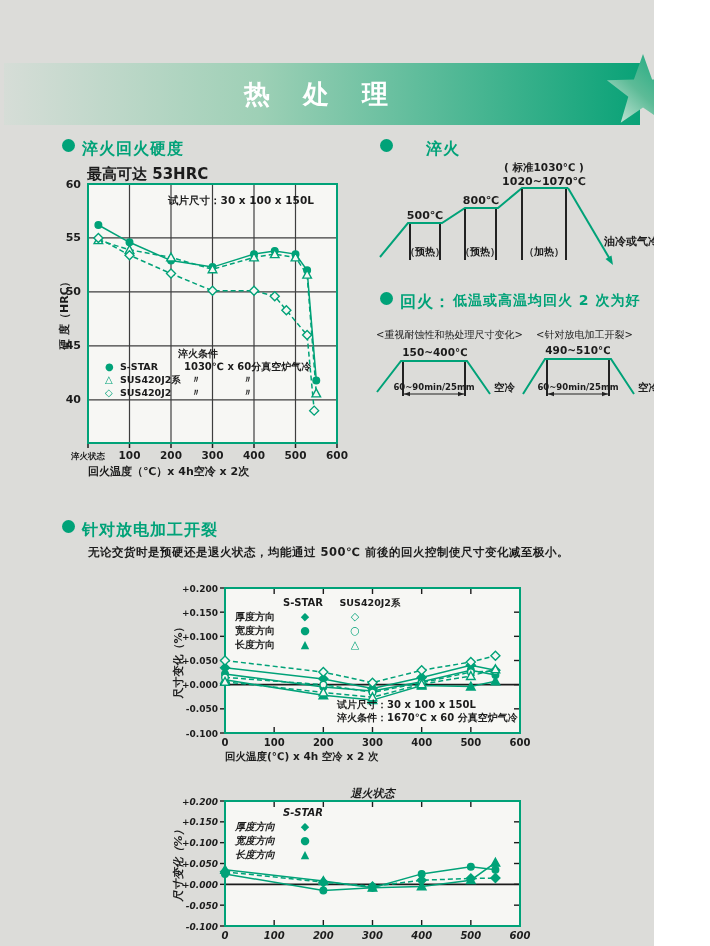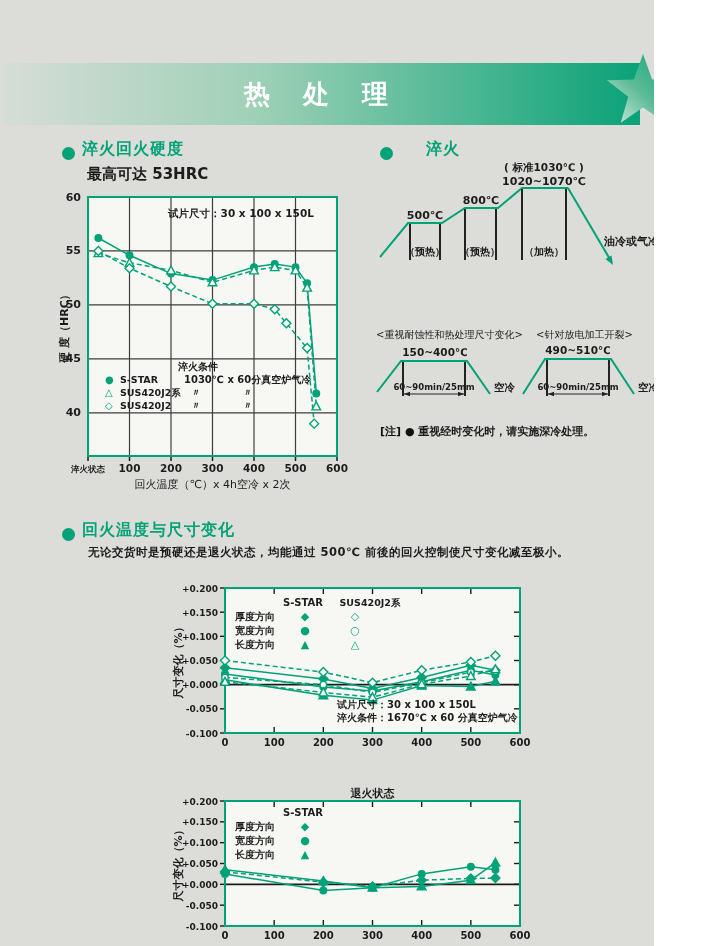--- a/index.html
+++ b/index.html
@@ -1,29 +1,29 @@
 <!DOCTYPE html>
 <html><head>
 <meta charset="utf-8">
 <style>
   html,body{margin:0;padding:0;}
   body{font-family:"DejaVu Sans",sans-serif;}
   #page{position:relative;width:638px;height:946px;background:#dcdcd9;overflow:hidden;padding-left:16px;}
   .abs{position:absolute;}
   .bullet{display:inline-block;width:13px;height:13px;border-radius:50%;background:#00a278;vertical-align:-1px;}
-  .sec-head{position:absolute;display:flex;align-items:flex-end;gap:7px;}
+  .sec-head{position:absolute;display:flex;align-items:flex-start;gap:7px;}
   .h1{color:#00a278;font-weight:700;font-size:16px;letter-spacing:1px;}
   .h1b{color:#00a278;font-weight:700;font-size:14px;letter-spacing:1px;}
   .subtitle{position:absolute;font-size:15px;font-weight:700;color:#1c1c1c;}
   .banner{position:absolute;left:4px;top:63px;width:636px;height:62px;
           background:linear-gradient(90deg,#d6ddd7 0%,#9ed0b6 40%,#09a277 100%);}
   .banner-title{width:100%;text-align:center;line-height:62px;color:#ffffff;
           font-size:26px;font-weight:700;letter-spacing:12px;}
   .chart{position:absolute;}
-  .xcap{position:absolute;text-align:center;font-size:11px;font-weight:400;color:#1c1c1c;}
+  .xcap{position:absolute;text-align:left;font-size:11px;font-weight:700;color:#1c1c1c;}
   .ylab{position:absolute;text-align:center;font-size:11px;font-weight:700;color:#1c1c1c;
         transform:rotate(-90deg);height:14px;line-height:14px;}
   .cnote{position:absolute;font-size:10.5px;font-weight:700;color:#1c1c1c;text-align:center;white-space:nowrap;}
   .notes{position:absolute;font-size:10px;font-weight:700;color:#1c1c1c;line-height:13px;white-space:nowrap;}
   .ctitle{position:absolute;text-align:center;font-size:11px;font-weight:700;color:#1c1c1c;}
   .mk{color:#00a278;font-size:11px;}
   .legend0{position:absolute;width:240px;font-size:10px;font-weight:700;color:#1c1c1c;line-height:13px;}
   .lg0-header{margin-left:73px;}
   .lg0-row{display:flex;}
   .lg0-row .m{width:15px;color:#00a278;}
@@ -59,21 +59,21 @@
     </defs>
     <polygon transform="translate(45,42)" fill="url(#sg)" points="0,-38 9.1,-12.5 36.1,-11.7 14.7,4.8 22.3,30.7 0,15.5 -22.3,30.7 -14.7,4.8 -36.1,-11.7 -9.1,-12.5"></polygon>
   </svg>
 
   <div class="sec-head" style="left:62px;top:139px;">
     <span class="bullet"></span>
     <span class="h1">淬火回火硬度</span>
   </div>
   <div class="subtitle" style="left:87px;top:165px;">最高可达 53HRC</div>
 
-  <div class="chart" style="left:56px;top:190px;width:292px;height:312px;">
+  <div class="chart" style="left:56px;top:177px;width:292px;height:312px;">
     <svg id="c0" width="292" height="300">
         <rect x="32" y="7" width="249" height="259" fill="#f7f7f4"></rect>
         <line x1="73.5" y1="7" x2="73.5" y2="266" stroke="#3e3e3e" stroke-width="1.2"></line>
         <line x1="115" y1="7" x2="115" y2="266" stroke="#3e3e3e" stroke-width="1.2"></line>
         <line x1="156.5" y1="7" x2="156.5" y2="266" stroke="#3e3e3e" stroke-width="1.2"></line>
         <line x1="198" y1="7" x2="198" y2="266" stroke="#3e3e3e" stroke-width="1.2"></line>
         <line x1="239.5" y1="7" x2="239.5" y2="266" stroke="#3e3e3e" stroke-width="1.2"></line>
         <line x1="32" y1="7" x2="281" y2="7" stroke="#3e3e3e" stroke-width="1.2"></line>
         <line x1="32" y1="60.958333333333336" x2="281" y2="60.958333333333336" stroke="#3e3e3e" stroke-width="1.2"></line>
         <line x1="32" y1="114.91666666666667" x2="281" y2="114.91666666666667" stroke="#3e3e3e" stroke-width="1.2"></line>
@@ -170,20 +170,25 @@
     <text x="50" y="61" text-anchor="middle" font-size="11" font-weight="700" fill="#1c1c1c">500℃</text>
     <text x="106" y="46" text-anchor="middle" font-size="11" font-weight="700" fill="#1c1c1c">800℃</text>
     <text x="169" y="27" text-anchor="middle" font-size="11" font-weight="700" fill="#1c1c1c">1020~1070℃</text>
     <text x="169" y="13" text-anchor="middle" font-size="10.5" font-weight="700" fill="#1c1c1c">( 标准1030℃ )</text>
     <text x="50" y="97" text-anchor="middle" font-size="10" font-weight="700" fill="#1c1c1c">（预热）</text>
     <text x="105" y="97" text-anchor="middle" font-size="10" font-weight="700" fill="#1c1c1c">（预热）</text>
     <text x="169" y="97" text-anchor="middle" font-size="10" font-weight="700" fill="#1c1c1c">（加热）</text>
     <text x="229" y="87" font-size="11" font-weight="700" fill="#1c1c1c">油冷或气冷</text>
   </svg>
 
+  <div class="sec-head" style="left:380px;top:292px;">
+    <span class="bullet"></span>
+    <span class="h1">回火：</span>
+    <span class="h1b" style="margin-left:-5px;">低温或高温均回火 2 次为好</span>
+  </div>
   <div class="dcap" style="left:376px;top:328px;">&lt;重视耐蚀性和热处理尺寸变化&gt;</div>
   <div class="dcap" style="left:536px;top:328px;">&lt;针对放电加工开裂&gt;</div>
   <svg class="abs" style="left:373px;top:343px;" width="337" height="62">
 
     <polyline points="4,49 28,18 94,18 117,51" fill="none" stroke="#00a278" stroke-width="2"></polyline>
     <line x1="30" y1="19" x2="30" y2="53" stroke="#222" stroke-width="2"></line>
     <line x1="92" y1="19" x2="92" y2="53" stroke="#222" stroke-width="2"></line>
     <text x="62" y="13" text-anchor="middle" font-size="10.5" font-weight="700" fill="#1c1c1c">150~400℃</text>
     <text x="61" y="47" text-anchor="middle" font-size="8.5" font-weight="700" fill="#1c1c1c">60~90min/25mm</text>
     <line x1="31" y1="51" x2="91" y2="51" stroke="#222" stroke-width="1.2"></line>
@@ -194,28 +199,24 @@
     <polyline points="150,51 172,16 238,16 261,51" fill="none" stroke="#00a278" stroke-width="2"></polyline>
     <line x1="174" y1="17" x2="174" y2="53" stroke="#222" stroke-width="2"></line>
     <line x1="236" y1="17" x2="236" y2="53" stroke="#222" stroke-width="2"></line>
     <text x="205" y="11" text-anchor="middle" font-size="10.5" font-weight="700" fill="#1c1c1c">490~510℃</text>
     <text x="205" y="47" text-anchor="middle" font-size="8.5" font-weight="700" fill="#1c1c1c">60~90min/25mm</text>
     <line x1="175" y1="51" x2="235" y2="51" stroke="#222" stroke-width="1.2"></line>
     <polygon points="175,51 181,48.8 181,53.2" fill="#222"></polygon>
     <polygon points="235,51 229,48.8 229,53.2" fill="#222"></polygon>
     <text x="265" y="48" font-size="10.5" font-weight="700" fill="#1c1c1c">空冷</text>
   </svg>
-  <div class="notetxt" style="left:380px;top:424px;">
-    <span class="nb">[注] ●</span>
-    <span>重视经时变化时，请实施深冷处理。</span>
-  </div>
 
   <div class="sec-head" style="left:62px;top:520px;">
     <span class="bullet"></span>
-    <span class="h1">回火温度与尺寸变化</span>
+    <span class="h1">针对放电加工开裂</span>
   </div>
   <div class="para" style="left:88px;top:545px;width:600px;">无论交货时是预硬还是退火状态，均能通过 500℃ 前後的回火控制使尺寸变化减至极小。</div>
 
   <div class="chart" style="left:165px;top:570px;width:370px;height:200px;">
     <svg id="c1" width="370" height="178" style="position:absolute;left:0;top:0;">
         <rect x="60" y="18" width="295" height="145" fill="#f7f7f4"></rect>
         <line x1="60" y1="114.66666666666666" x2="355" y2="114.66666666666666" stroke="#1c1c1c" stroke-width="1.8"></line>
         <line x1="55" y1="18" x2="61" y2="18" stroke="#1c1c1c" stroke-width="1.4"></line>
         <line x1="349" y1="18" x2="355" y2="18" stroke="#1c1c1c" stroke-width="1.4"></line>
         <line x1="55" y1="42.16666666666667" x2="61" y2="42.16666666666667" stroke="#1c1c1c" stroke-width="1.4"></line>
@@ -317,23 +318,24 @@
         <span>长度方向</span>
         <span class="c mk">▲</span>
         <span class="c mk">△</span>
       </div>
     </div>
     <div class="notes" style="left:172px;top:128px;width:186px;">
       <div>试片尺寸：30 x 100 x 150L</div>
       <div>淬火条件：1670℃ x 60 分真空炉气冷</div>
     </div>
     <div class="ylab" style="left:-51px;top:83px;width:130px;">尺寸变化（%）</div>
-  </div>
-
-  <div class="chart" style="left:165px;top:788px;width:370px;height:158px;">
+    <div class="xcap" style="left:60px;top:180px;width:295px;font-size:10.5px;">回火温度(℃) x 4h 空冷 x 2 次</div>
+  </div>
+
+  <div class="chart" style="left:165px;top:788px;width:370px;height:158px;font-style:italic;">
     <div class="ctitle" style="left:60px;top:-2px;width:295px;">退火状态</div>
     <svg id="c2" width="370" height="158" style="position:absolute;left:0;top:0;">
         <rect x="60" y="13" width="295" height="125" fill="#f7f7f4"></rect>
         <line x1="60" y1="96.33333333333333" x2="355" y2="96.33333333333333" stroke="#1c1c1c" stroke-width="1.8"></line>
         <line x1="55" y1="13" x2="61" y2="13" stroke="#1c1c1c" stroke-width="1.4"></line>
         <line x1="349" y1="13" x2="355" y2="13" stroke="#1c1c1c" stroke-width="1.4"></line>
         <line x1="55" y1="33.833333333333336" x2="61" y2="33.833333333333336" stroke="#1c1c1c" stroke-width="1.4"></line>
         <line x1="349" y1="33.833333333333336" x2="355" y2="33.833333333333336" stroke="#1c1c1c" stroke-width="1.4"></line>
         <line x1="55" y1="54.666666666666664" x2="61" y2="54.666666666666664" stroke="#1c1c1c" stroke-width="1.4"></line>
         <line x1="349" y1="54.666666666666664" x2="355" y2="54.666666666666664" stroke="#1c1c1c" stroke-width="1.4"></line>

